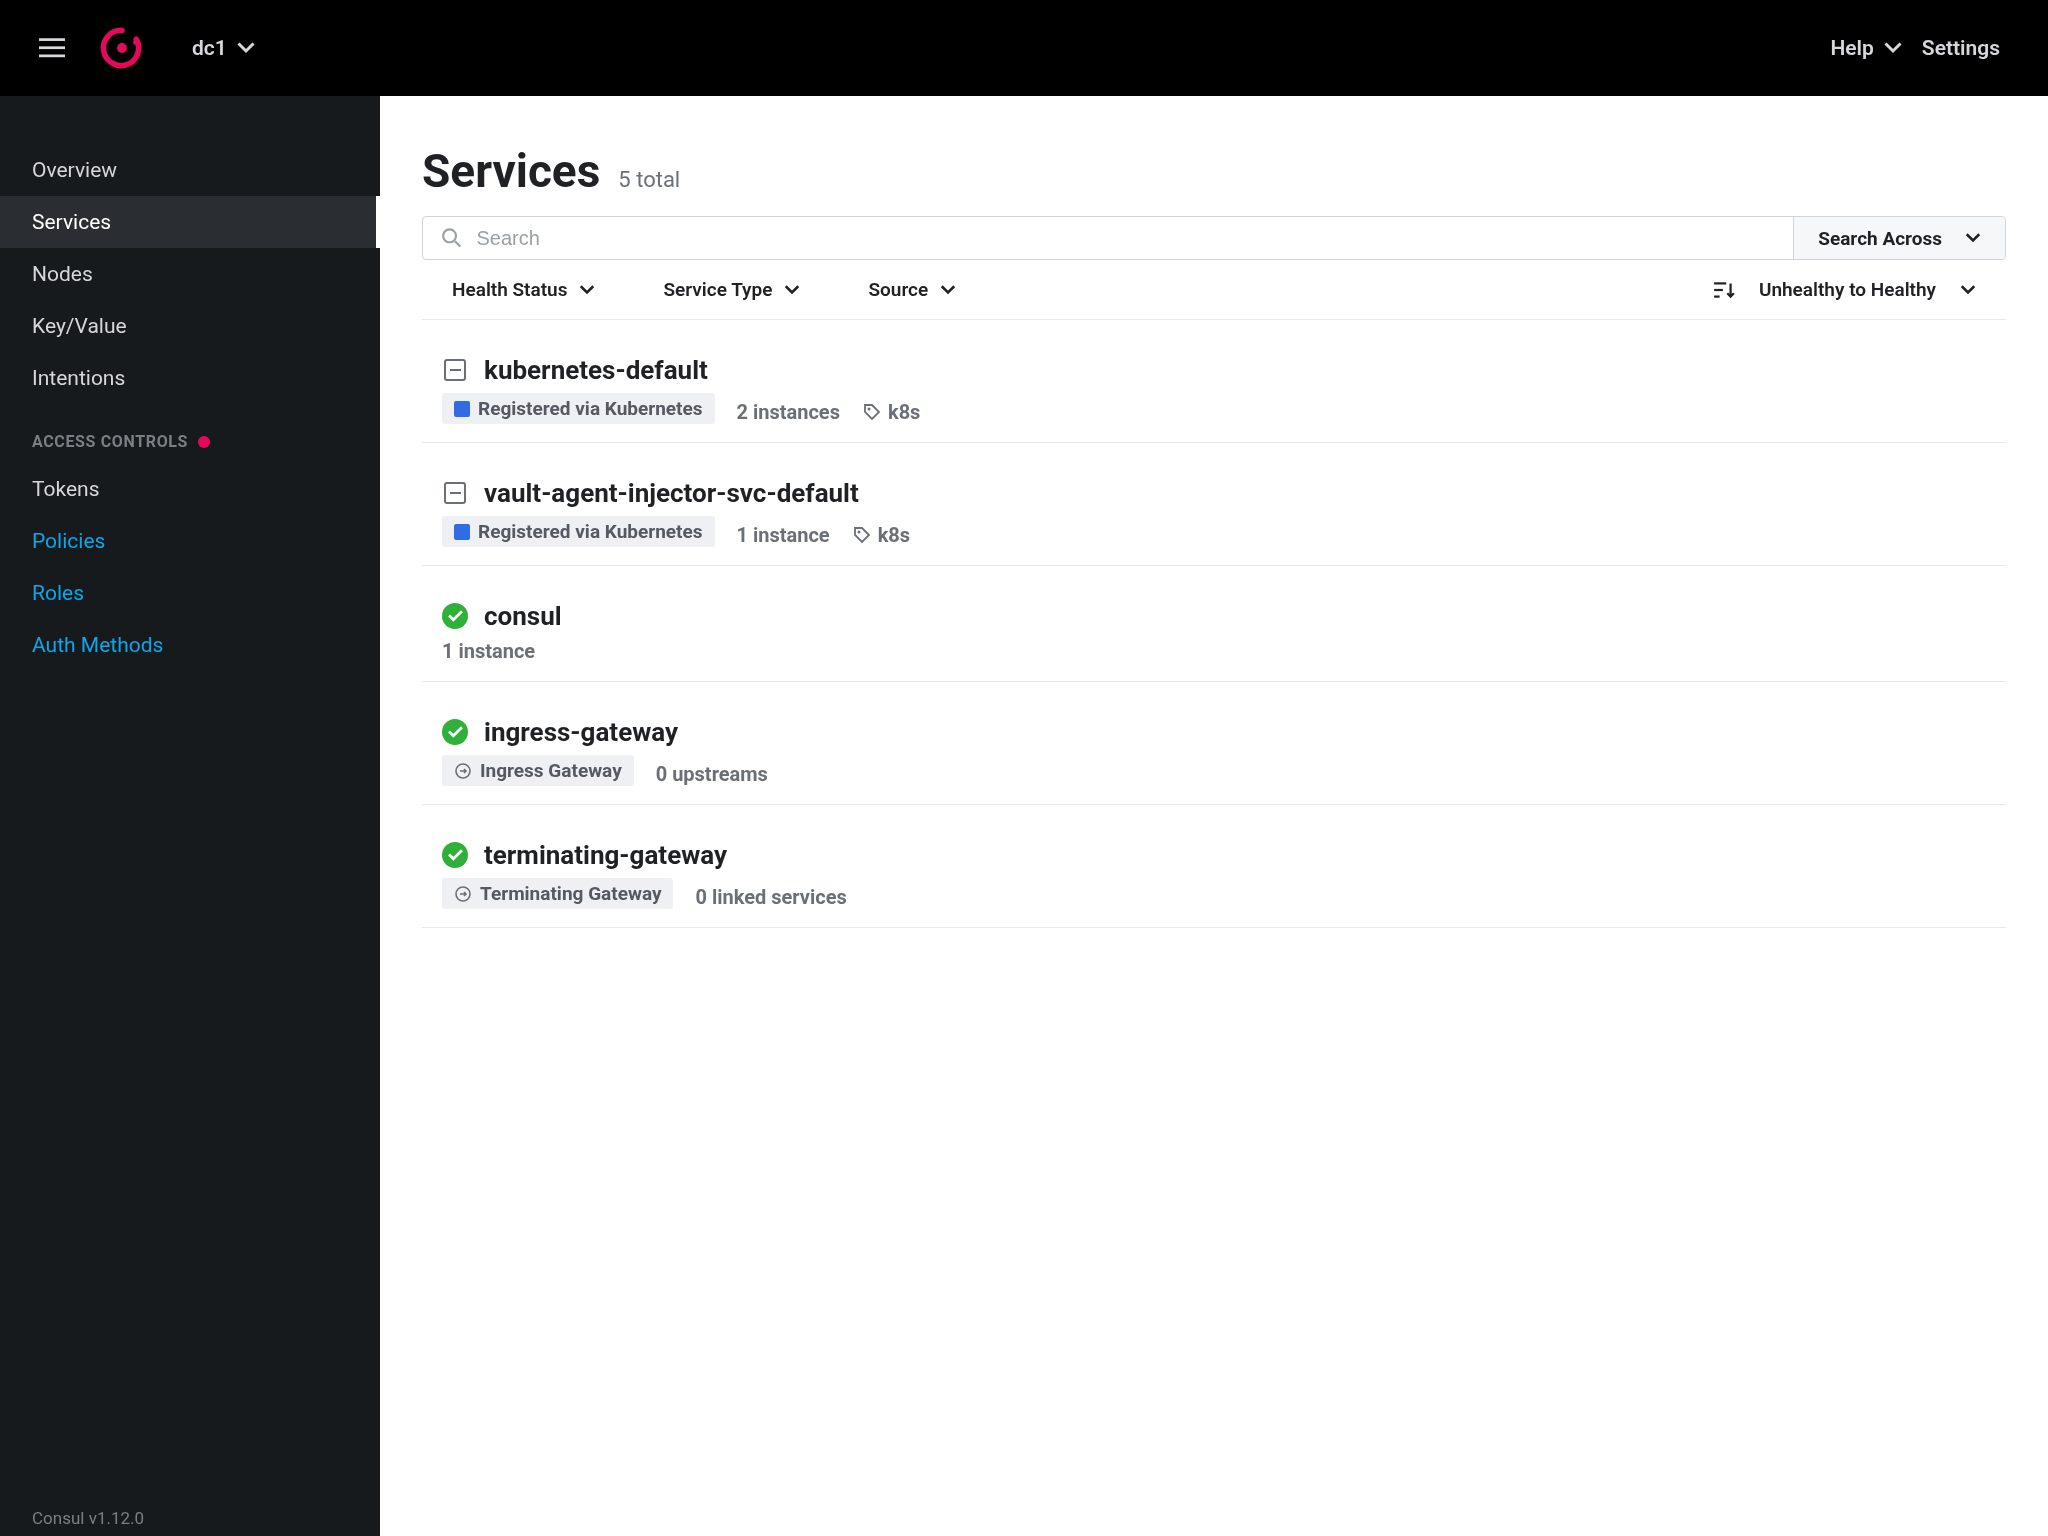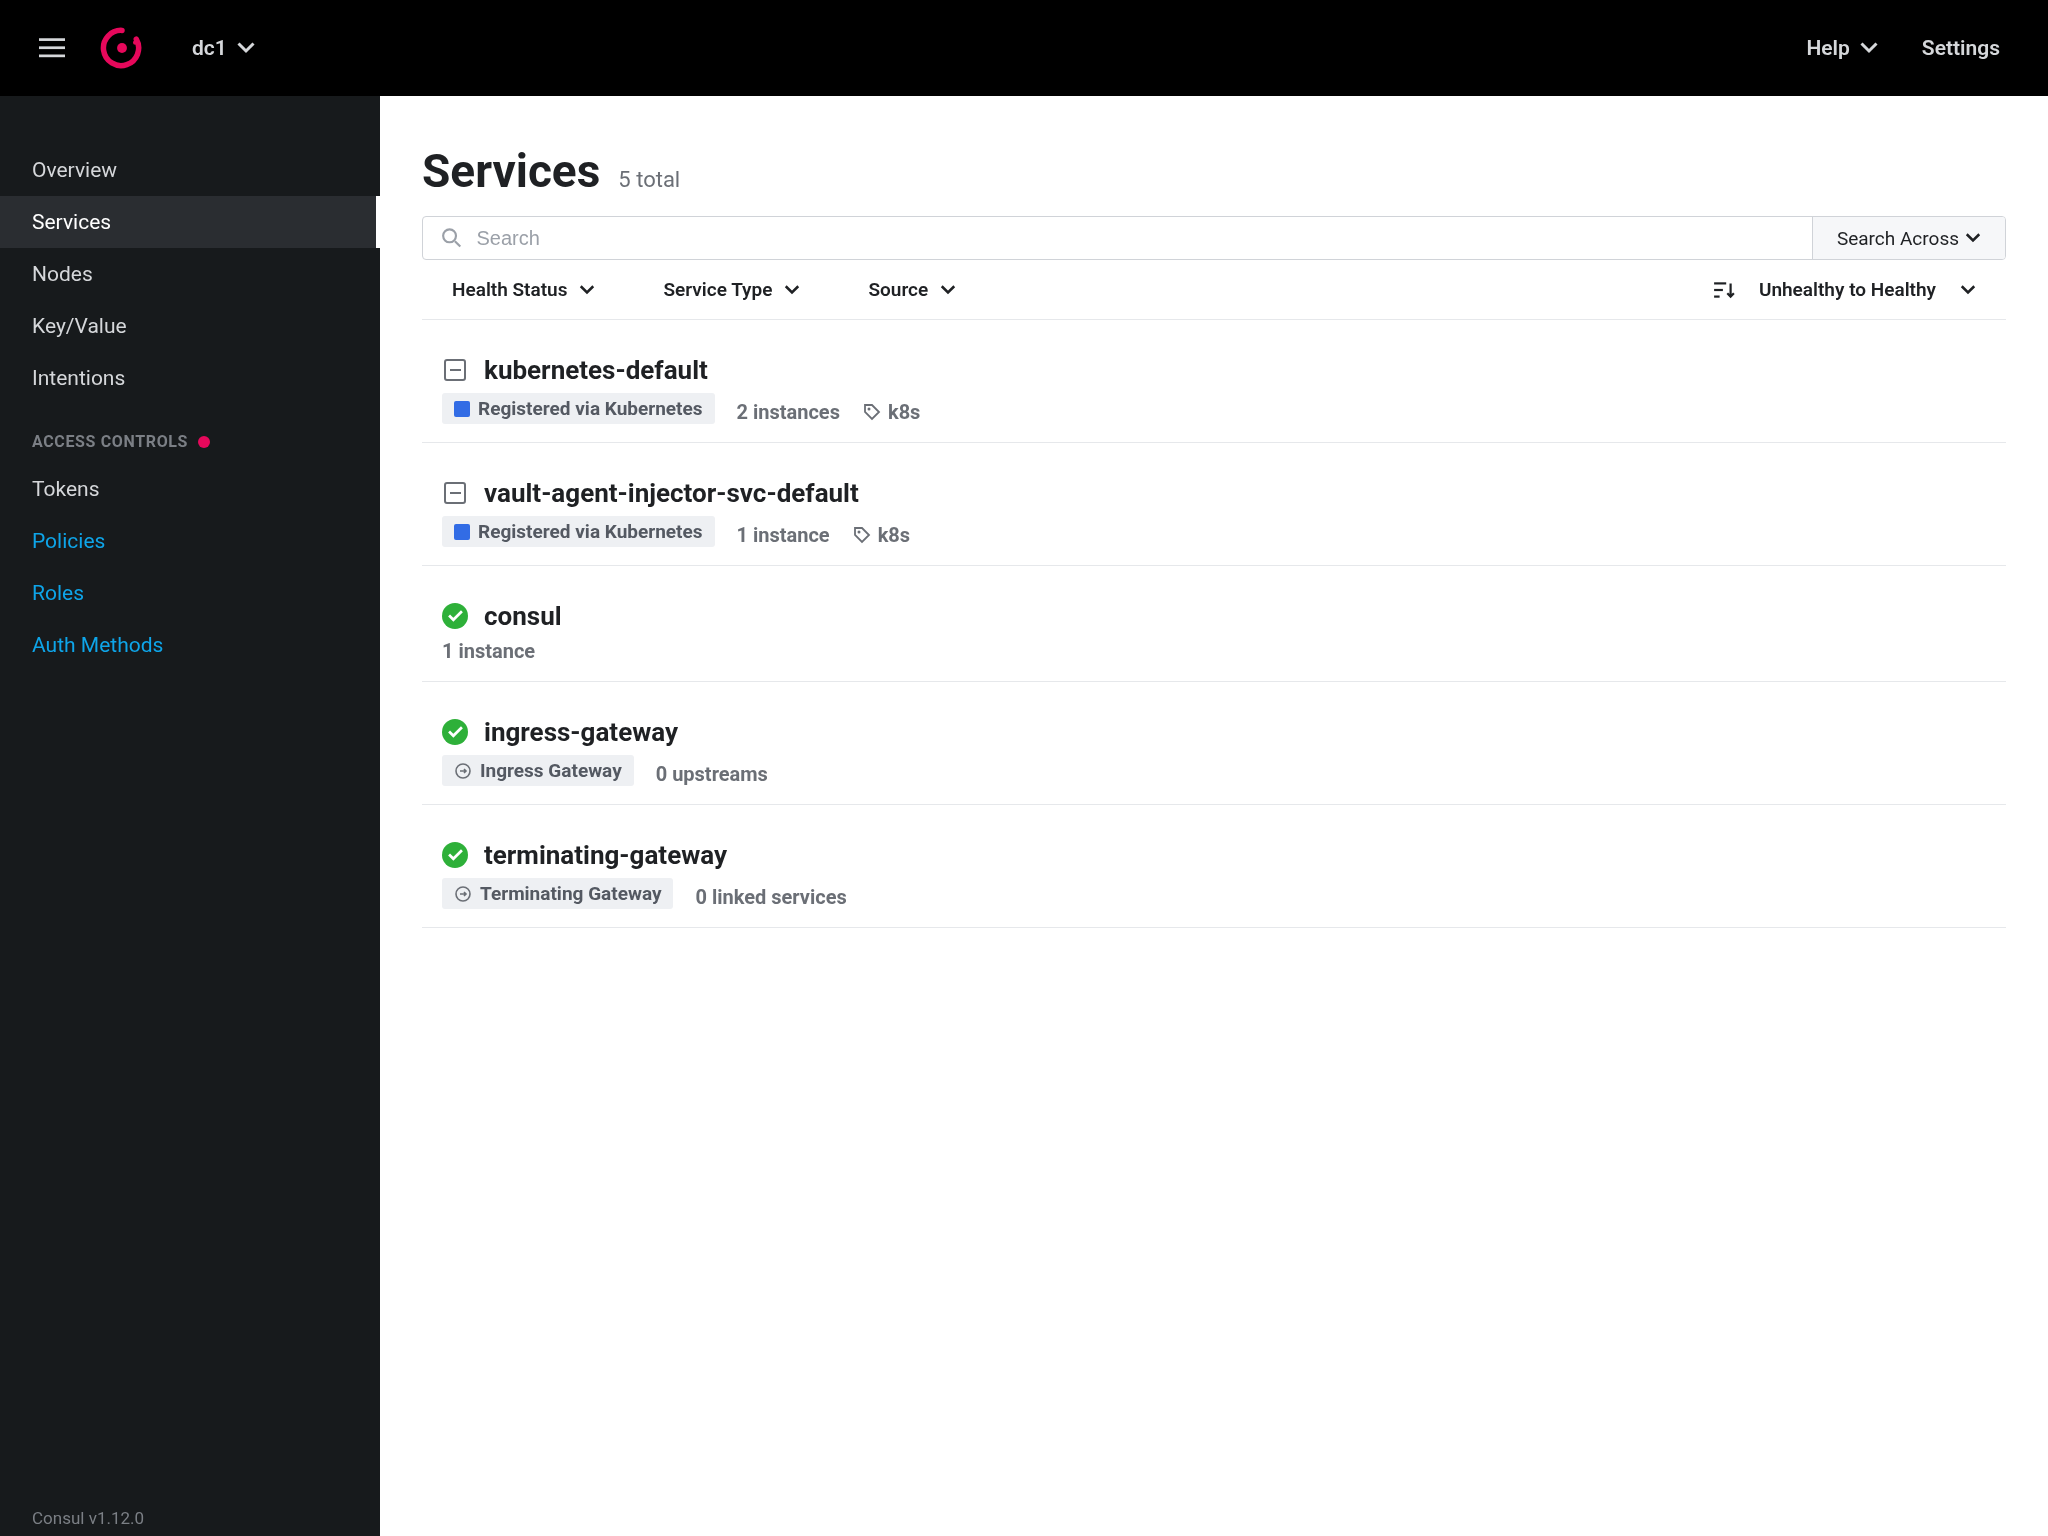--- a/index.html
+++ b/index.html
@@ -31,21 +31,21 @@
     display: flex; align-items: center;
   }
   .dc-select {
     display: flex; align-items: center;
     font-size: 21px;
     font-weight: 600;
     cursor: pointer;
     color: #d5d7da;
   }
   .dc-select .chevron { margin-left: 10px; }
-  .header-right { margin-left: auto; display: flex; align-items: center; gap: 44px; }
+  .header-right { margin-left: auto; display: flex; align-items: center; gap: 20px; }
   .help-link, .settings-link {
     font-size: 21px; font-weight: 600; color: #d5d7da; cursor: pointer;
     display: flex; align-items: center;
   }
   .help-link .chevron { margin-left: 10px; }
 
   
   .layout { display: flex; height: calc(1536px - 80px); }
 
   
@@ -126,23 +126,23 @@
     width: 100%;
     margin-left: 14px;
     background: transparent;
   }
   .search-input::placeholder { color: #9ba0a8; }
   .search-across {
     background: #f6f7f9;
     border-left: 1px solid #d0d3d8;
     padding: 0 24px;
     display: flex; align-items: center;
-    font-size: 19px; font-weight: 400;
-    cursor: pointer;
-    gap: 6px;
+    font-size: 19px; font-weight: 700;
+    cursor: pointer;
+    gap: 23px;
   }
 
   .filter-row {
     display: flex;
     align-items: center;
     padding: 18px 30px;
     border-bottom: 1px solid #e6e8eb;
     gap: 68px;
     font-size: 19px;
     font-weight: 600;

